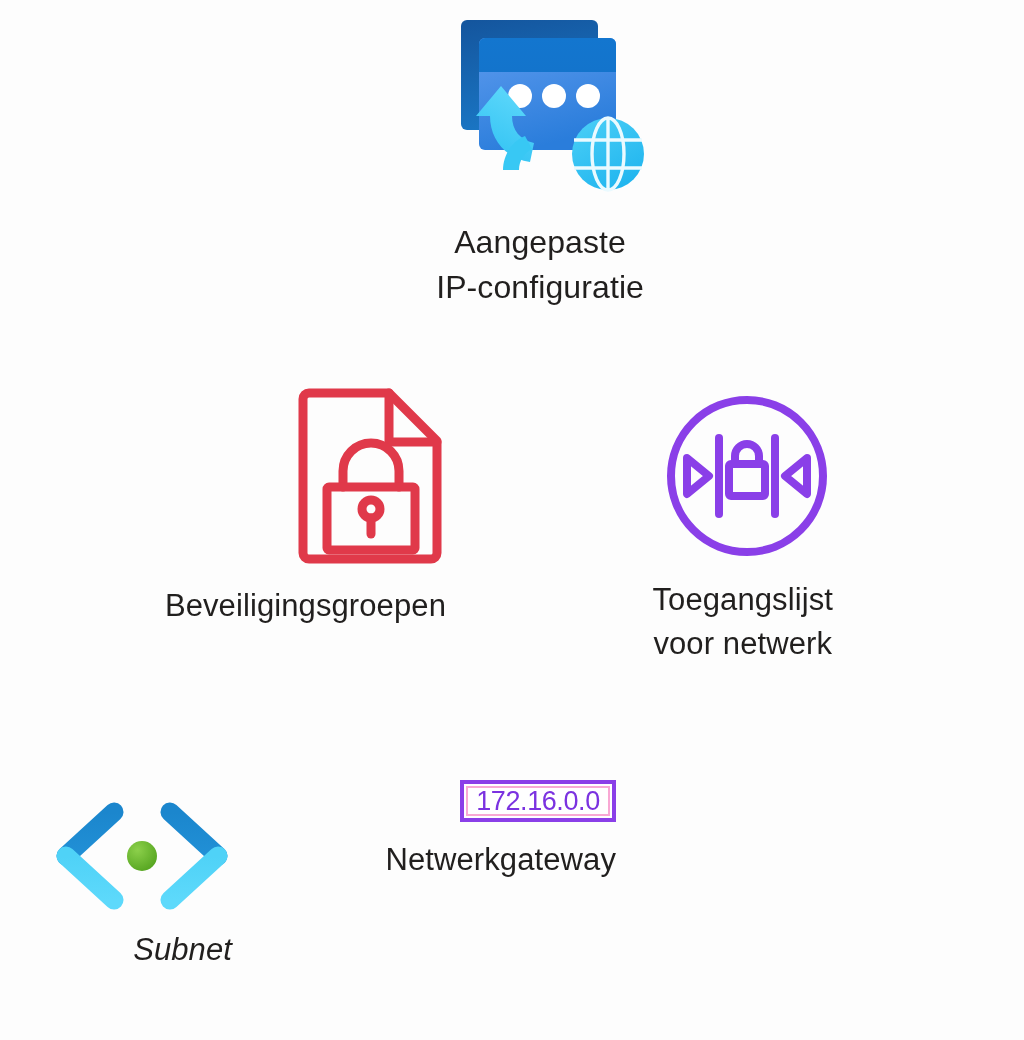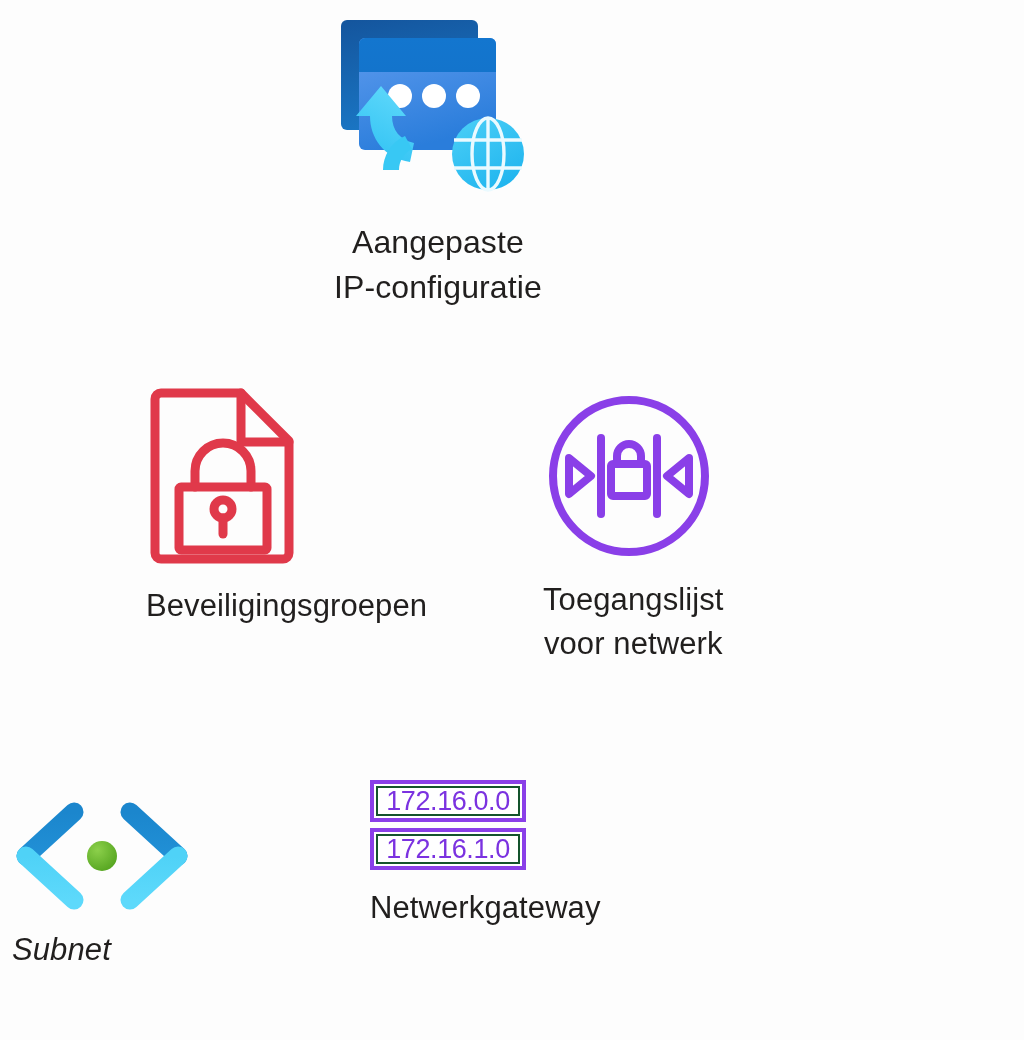--- a/index.html
+++ b/index.html
@@ -20,21 +20,21 @@
   .board {
     position: relative;
     width: 1024px;
     height: 1040px;
   }
 
   .node {
     position: absolute;
     display: flex;
     flex-direction: column;
-    align-items: flex-start;
+    align-items: flex-end;
     text-align: center;
   }
 
   .node-icon {
     display: block;
     line-height: 0;
   }
 
   .node-label {
     margin-top: 14px;
@@ -76,21 +76,21 @@
     background: #ffffff;
     display: flex;
     align-items: center;
     justify-content: center;
     padding: 2px;
   }
   .route-row-inner {
     box-sizing: border-box;
     width: 100%;
     height: 100%;
-    border: 2px solid #14532d;
+    border: 2px solid #f9a8d4;
     display: flex;
     align-items: center;
     justify-content: center;
     font-size: 27px;
     line-height: 1;
     color: #7b32e0;
     letter-spacing: -0.4px;
   }
 </style>
 </head>
@@ -224,22 +224,19 @@
     </span>
     <span class="node-label">Subnet</span>
   </div>
 
   <div class="node" id="node-route-table">
     <span class="node-icon">
       <div class="route-rows">
         <div class="route-row">
           <span class="route-row-inner">172.16.0.0</span>
         </div>
-        <div class="route-row">
-          <span class="route-row-inner">172.16.1.0</span>
-        </div>
       </div>
     </span>
     <span class="node-label">Netwerkgateway</span>
   </div>
 
 
 </div>
 
 </body></html>

